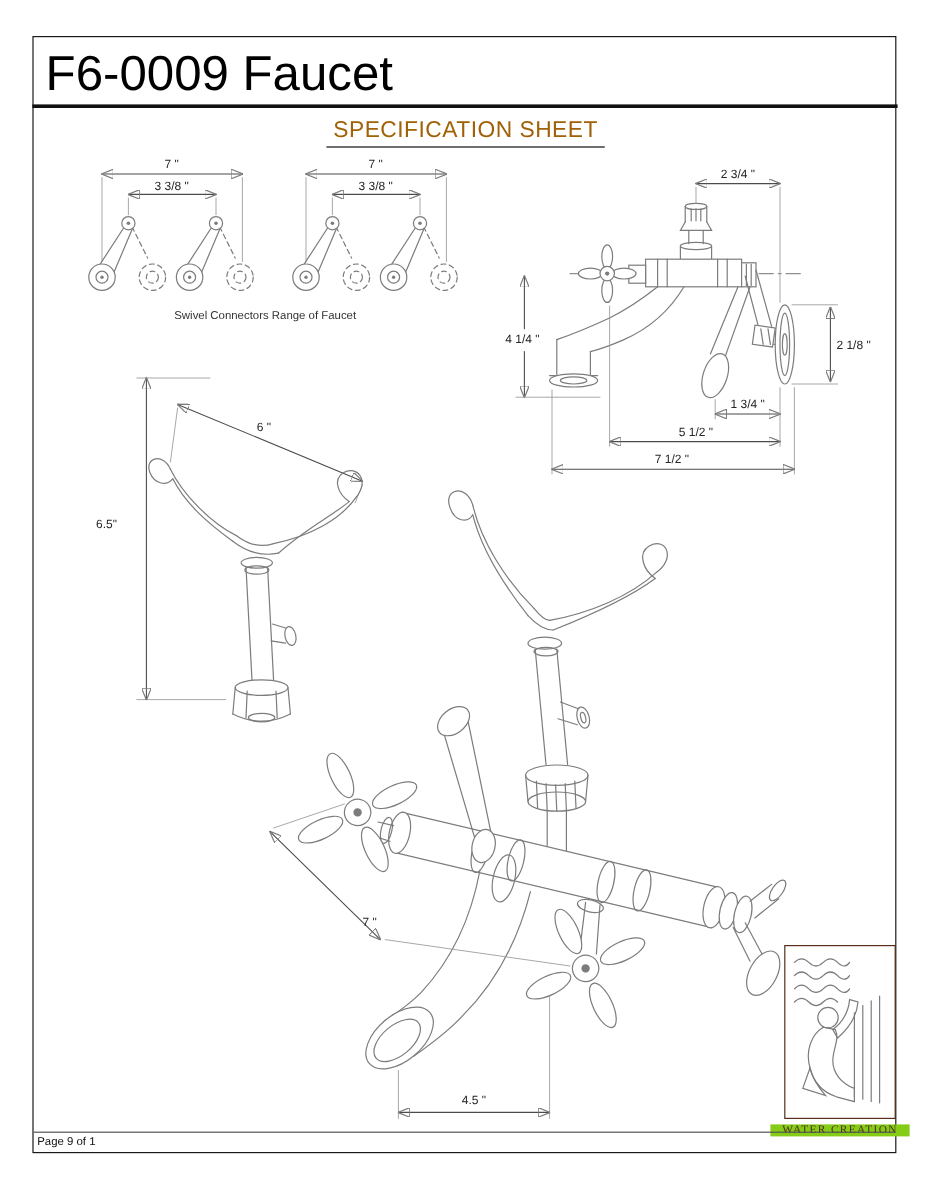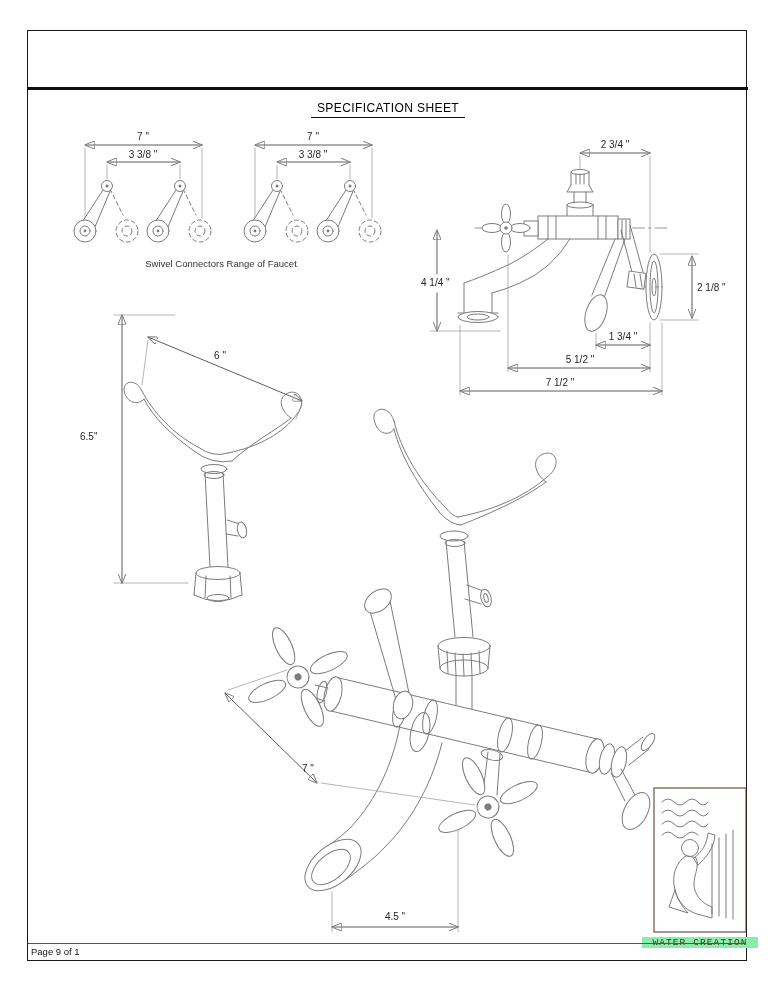--- a/index.html
+++ b/index.html
@@ -3,44 +3,45 @@
 <meta charset="utf-8">
 <style>
 *{margin:0;padding:0;box-sizing:border-box}
 html,body{background:#fff}
 .page{position:relative;width:776px;height:990px;background:#fff;font-family:"Liberation Sans",sans-serif;overflow:hidden}
 .abs{position:absolute}
 .frame{left:27px;top:30px;width:720px;height:931px;border:1.6px solid #1a1a1a}
 .title{left:38px;top:38px;font-size:41px;color:#000;font-weight:400;white-space:nowrap}
 .title-rule{left:27px;top:87px;width:721px;height:3px;background:#111}
 .subtitle-wrap{left:0;top:98px;width:776px;text-align:center}
-.subtitle{display:inline-block;font-size:12px;color:#000000;letter-spacing:.4px;border-bottom:1.6px solid #111;padding:0 6px 2px}
+.subtitle{display:inline-block;font-size:19px;color:#a16207;letter-spacing:.4px;border-bottom:1.6px solid #111;padding:0 6px 2px}
 .caption{font-size:9.5px;color:#333;text-align:center}
 .footer-line{left:28px;top:943px;width:718px;border-top:1px solid #555}
 .page-num{left:31px;top:946px;font-size:9.5px;color:#111}
-.brand{left:642px;top:937px;width:116px;text-align:center;font-family:Liberation Mono, monospace;font-size:9.5px;letter-spacing:1.1px;color:#543019;background:#86efac}
+.brand{left:642px;top:937px;width:116px;text-align:center;font-family:Liberation Serif, serif;font-size:9.5px;letter-spacing:1.1px;color:#543019;background:#84cc16}
 svg{overflow:visible}
 svg line,svg path,svg circle,svg ellipse,svg rect{stroke:#7c7c7c;stroke-width:1;fill:none;stroke-linecap:round}
 .dim line{stroke:#4b4b4b;stroke-width:.9}
 line.ext{stroke:#979797;stroke-width:.7}
 svg text{fill:#262626;stroke:none;font:10px "Liberation Sans",sans-serif}
 .dash{stroke-dasharray:4 3}
 .cl{stroke-dasharray:12 4 2.5 4;stroke:#8f8f8f;stroke-width:.9}
 .wf{fill:#fff}
 .fillg{fill:#7c7c7c;stroke:none}
 .logo-stroke{stroke:#543019}
 .logo-fill{fill:#543019;stroke:none}
 </style>
 </head>
 <body>
 
 <div class="page">
 
   <div class="abs frame"></div>
 
+  <h1 class="abs title">F6-0009 Faucet</h1>
   <div class="abs title-rule"></div>
 
   <div class="abs subtitle-wrap">
     <span class="subtitle">SPECIFICATION SHEET</span>
   </div>
 
   <svg class="abs" style="left:55px;top:128px" width="365" height="135" viewBox="0 0 365 135">
     <defs>
       <marker id="arwA" markerWidth="10" markerHeight="8" refX="9.5" refY="4" orient="auto-start-reverse" markerUnits="userSpaceOnUse" viewBox="0 0 10 8">
         <path d="M0,0 L10,4 L0,8 Z" fill="#4b4b4b" stroke="none"></path>

